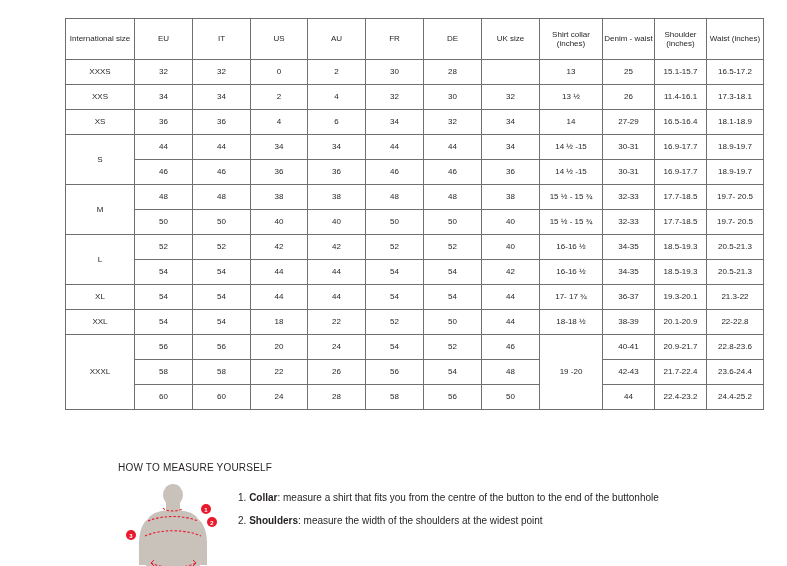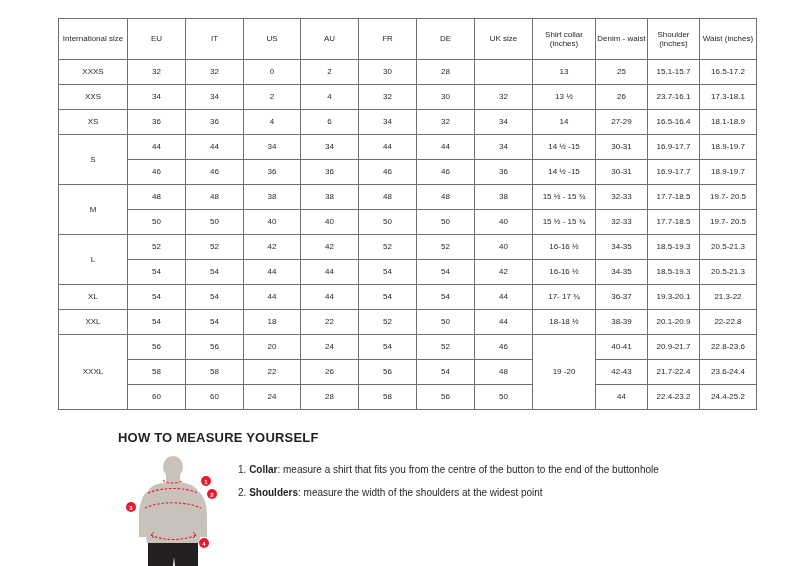--- a/index.html
+++ b/index.html
@@ -15,21 +15,21 @@
     position: relative;
     overflow: hidden;
   }
   .page {
     position: relative;
     width: 787px;
     height: 566px;
   }
   table.size-table {
     position: absolute;
-    left: 58px;
+    left: 65px;
     top: 18px;
     width: 672px;
     border-collapse: collapse;
     table-layout: fixed;
   }
   table.size-table th,
   table.size-table td {
     border: 1px solid #6f6f6f;
     font-size: 8px;
     font-weight: normal;
@@ -57,25 +57,26 @@
   th.col-shoulder { width: 51px; }
   th.col-bust { width: 56px; }
 
   .measure-block {
     position: absolute;
     left: 118px;
     top: 430px;
     width: 560px;
   }
   .measure-title {
-    font-size: 13px;
-    font-weight: bold;
+    font-size: 10px;
+    font-weight: normal;
     letter-spacing: 0.2px;
     color: #231f20;
     margin-bottom: 8px;
+    margin-top: 32px;
   }
   .measure-body {
     position: relative;
     display: flex;
     align-items: flex-start;
   }
   .figure {
     position: relative;
     width: 110px;
     height: 120px;
@@ -149,21 +150,21 @@
           <td>XXS</td>
           <td>34</td>
           <td>34</td>
           <td>2</td>
           <td>4</td>
           <td>32</td>
           <td>30</td>
           <td>32</td>
           <td>13 ½</td>
           <td>26</td>
-          <td>23.7-16.1</td>
+          <td>11.4-16.1</td>
           <td>17.3-18.1</td>
         </tr>
         <tr>
           <td>XS</td>
           <td>36</td>
           <td>36</td>
           <td>4</td>
           <td>6</td>
           <td>34</td>
           <td>32</td>

